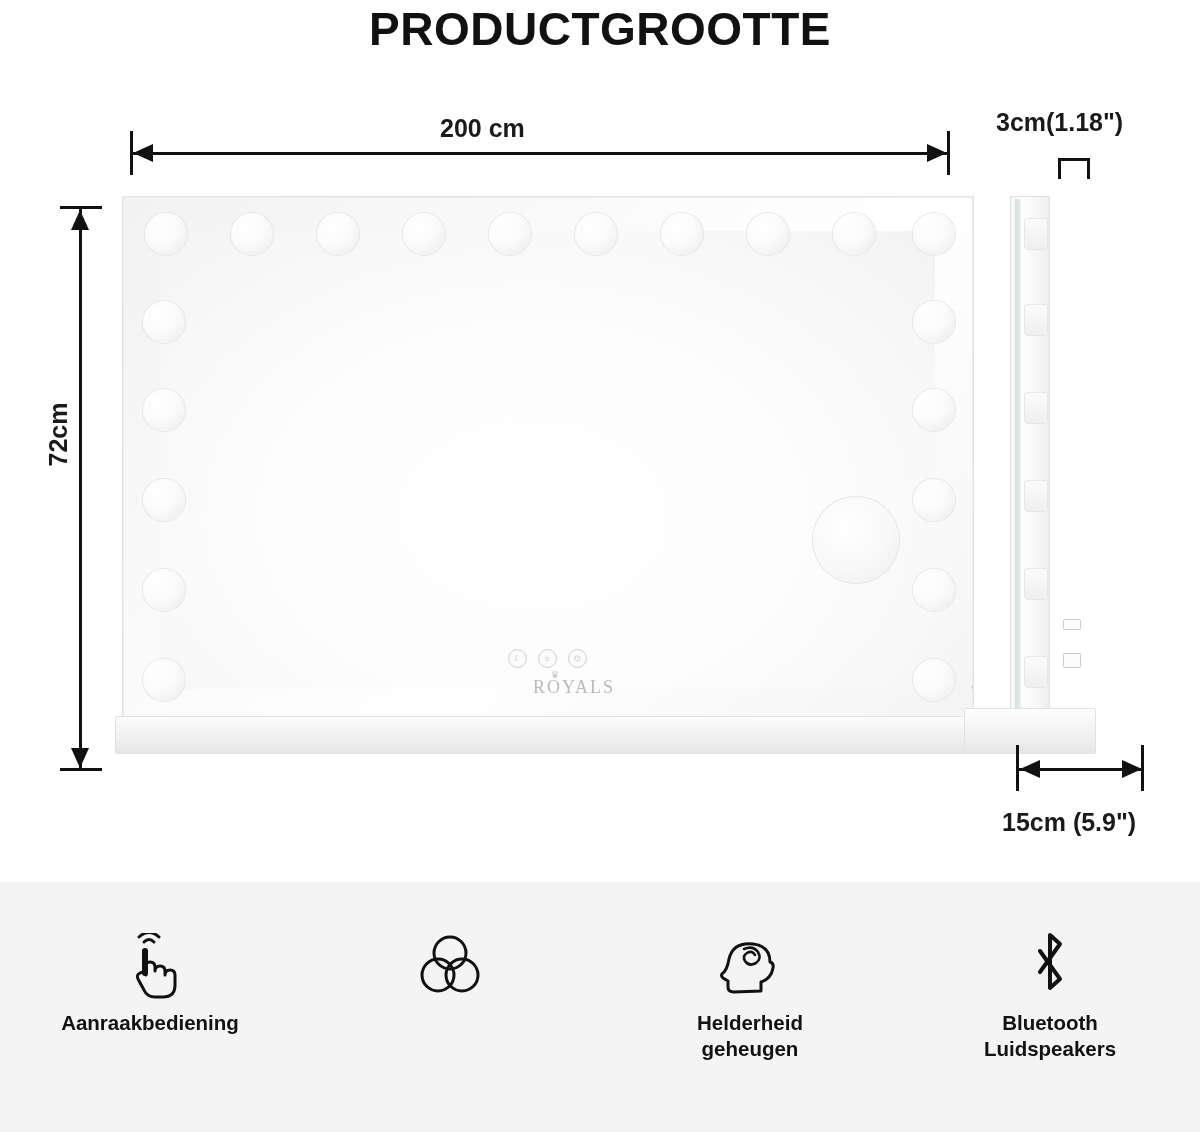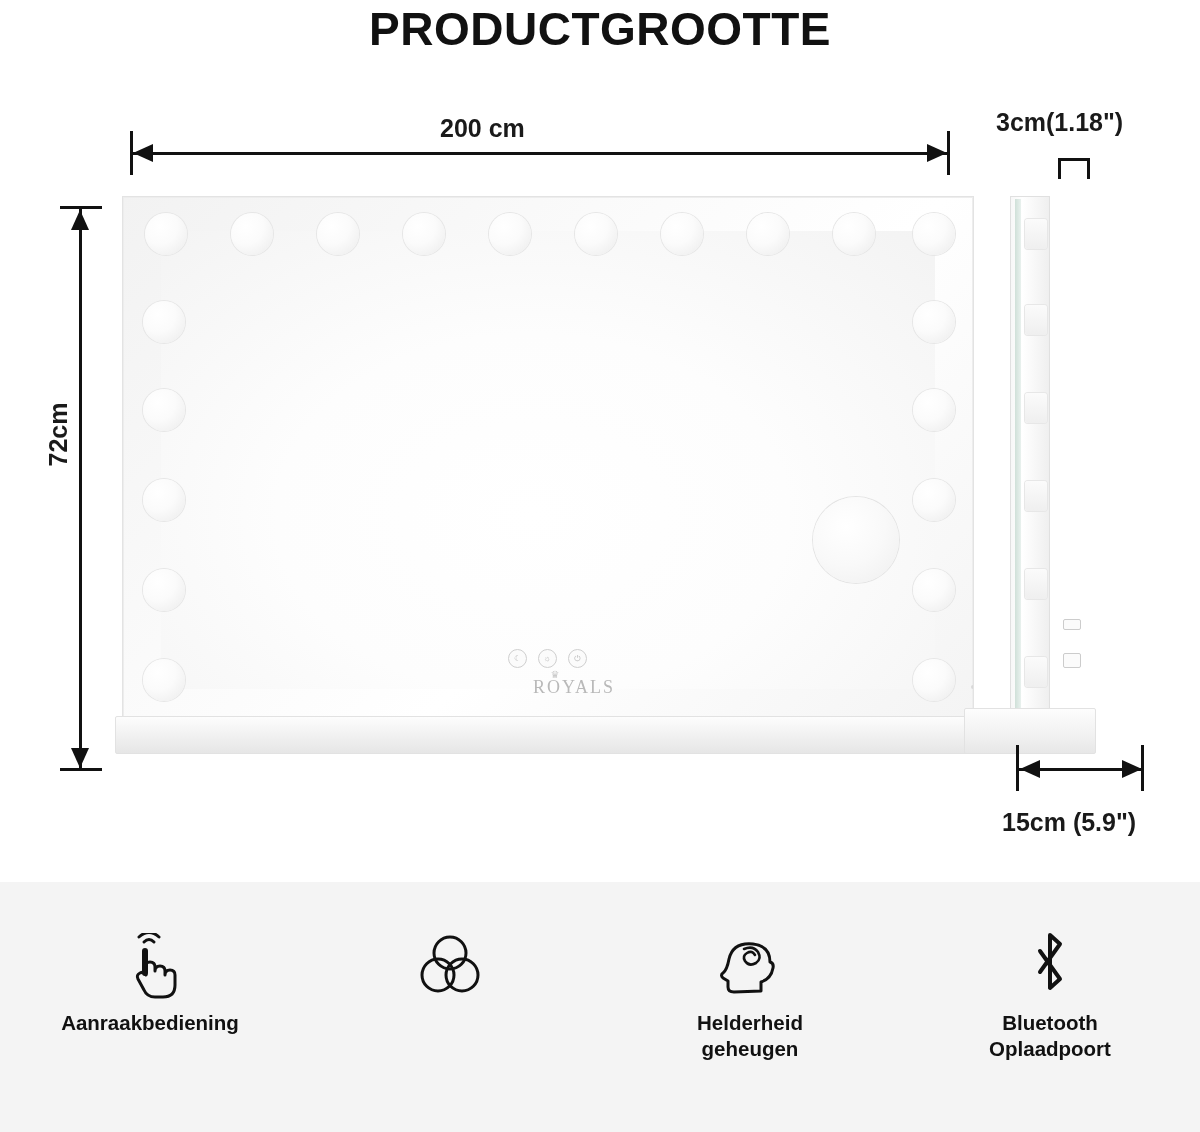--- a/index.html
+++ b/index.html
@@ -506,16 +506,16 @@
 geheugen</div>
   </div>
 
   <div class="feature">
     <div class="feature-icon">
       <svg width="46" height="70" viewBox="0 0 46 70">
         <path d="M13 20 L33 48 L23 57 V4 L33 13 L13 41" fill="none" stroke="#111" stroke-width="4" stroke-linejoin="round" stroke-linecap="round"></path>
       </svg>
     </div>
     <div class="feature-label">Bluetooth
-Oplaadpoort</div>
+Luidspeakers</div>
   </div>
 
 </div>
 
 </body></html>

